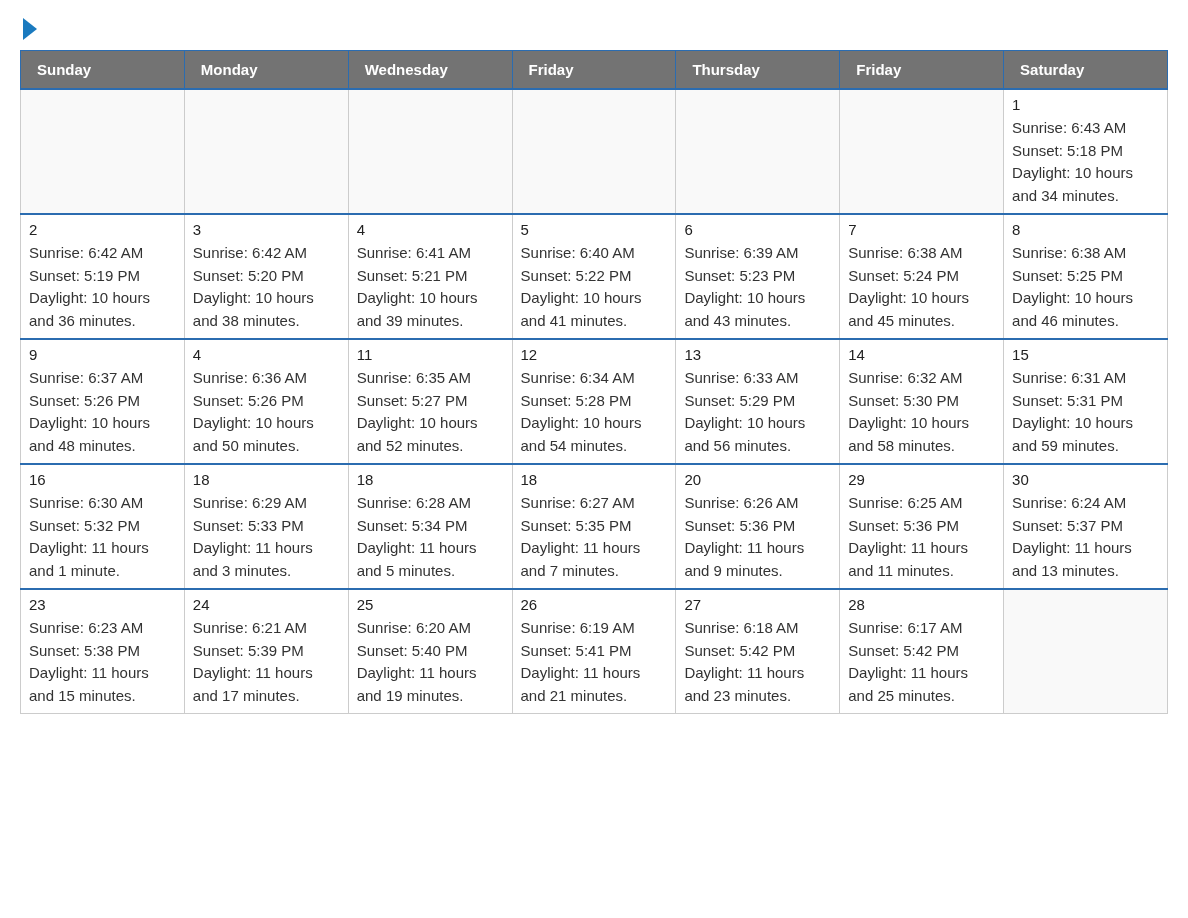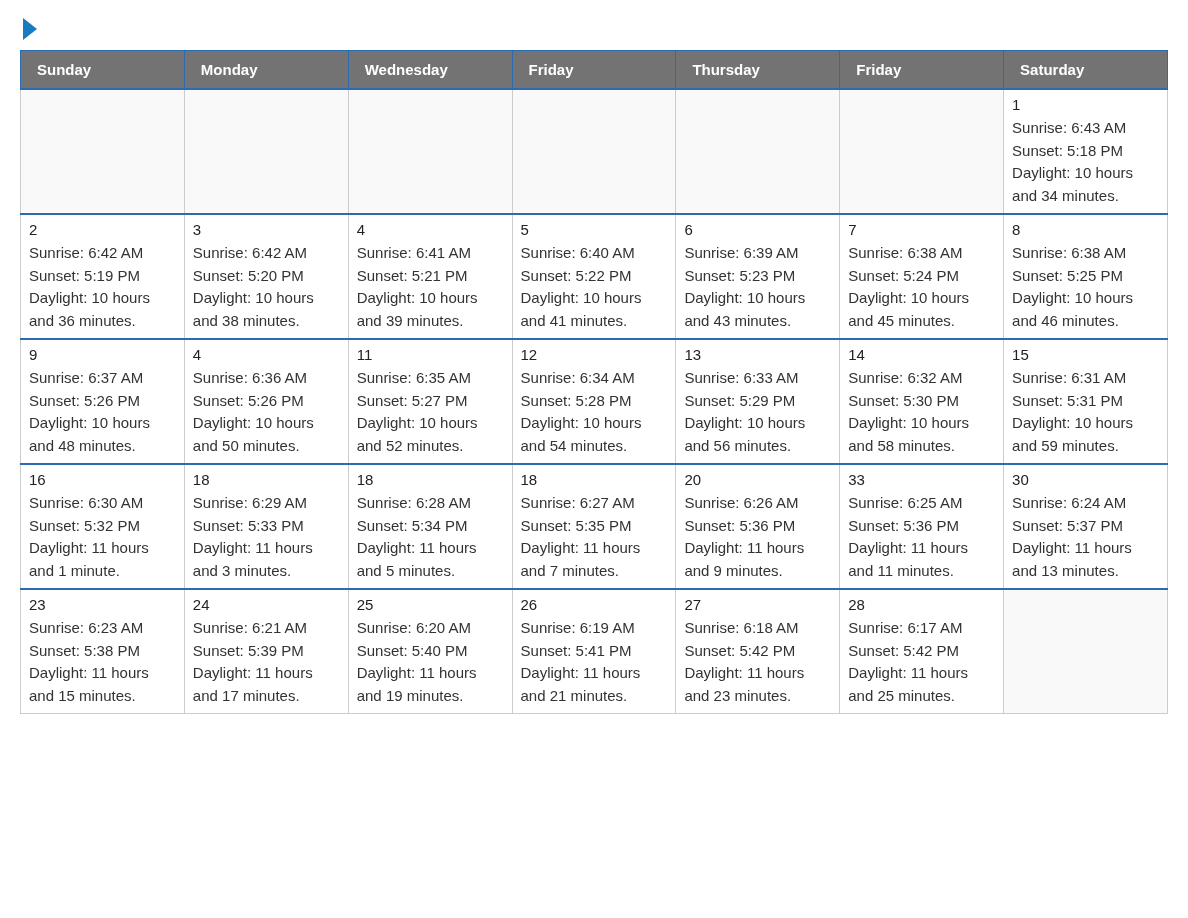--- a/index.html
+++ b/index.html
@@ -224,21 +224,21 @@
         </td>
         <td>
           <span class="day-number">18</span>
           <div class="day-info">Sunrise: 6:27 AM<br>Sunset: 5:35 PM<br>Daylight: 11 hours<br>and 7 minutes.</div>
         </td>
         <td>
           <span class="day-number">20</span>
           <div class="day-info">Sunrise: 6:26 AM<br>Sunset: 5:36 PM<br>Daylight: 11 hours<br>and 9 minutes.</div>
         </td>
         <td>
-          <span class="day-number">33</span>
+          <span class="day-number">29</span>
           <div class="day-info">Sunrise: 6:25 AM<br>Sunset: 5:36 PM<br>Daylight: 11 hours<br>and 11 minutes.</div>
         </td>
         <td>
           <span class="day-number">30</span>
           <div class="day-info">Sunrise: 6:24 AM<br>Sunset: 5:37 PM<br>Daylight: 11 hours<br>and 13 minutes.</div>
         </td>
       </tr>
       <tr class="week-row">
         <td>
           <span class="day-number">23</span>

